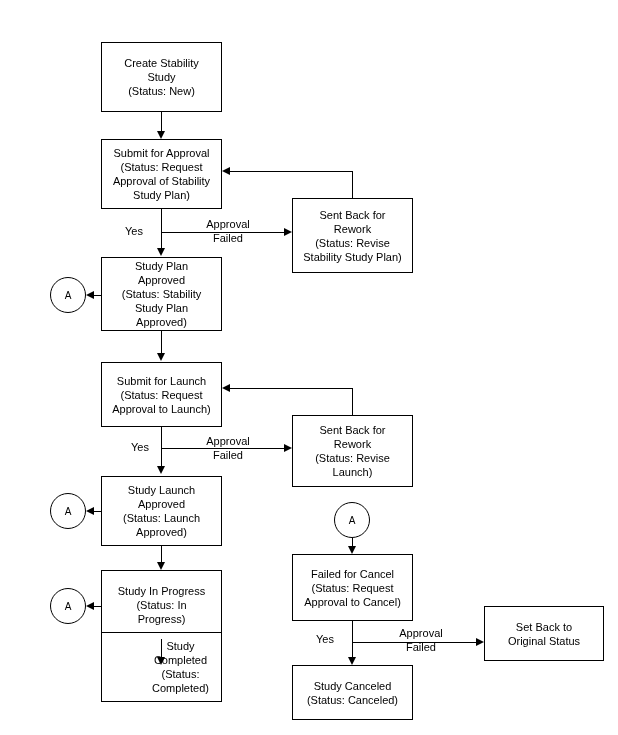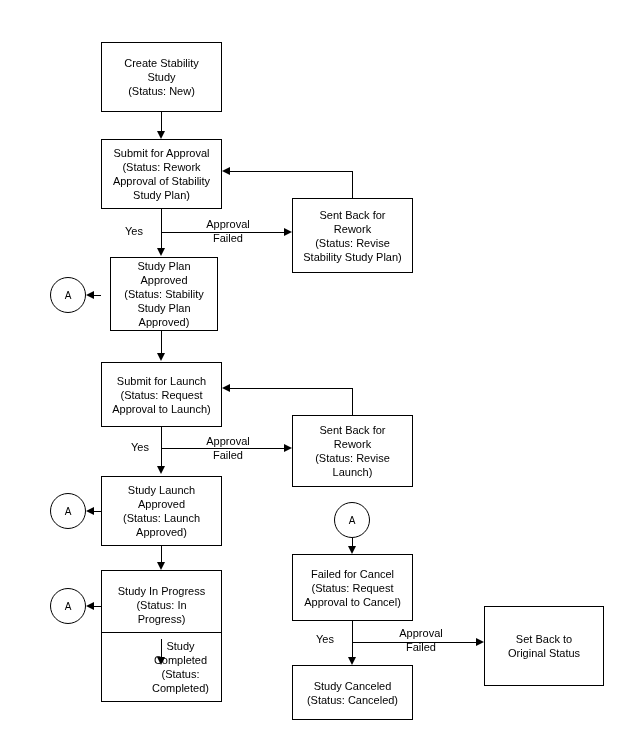--- a/index.html
+++ b/index.html
@@ -89,33 +89,33 @@
 <div id="canvas">
 
   <div class="node" style="left:101px; top:7px; width:121px; height:70px;">
     <span>Create Stability
 Study
 (Status: New)</span>
   </div>
 
   <div class="node" style="left:101px; top:104px; width:121px; height:70px;">
     <span>Submit for Approval
-(Status: Rework
+(Status: Request
 Approval of Stability
 Study Plan)</span>
   </div>
 
   <div class="node" style="left:292px; top:163px; width:121px; height:75px;">
     <span>Sent Back for
 Rework
 (Status: Revise
 Stability Study Plan)</span>
   </div>
 
-  <div class="node" style="left:110px; top:222px; width:108px; height:74px;">
+  <div class="node" style="left:101px; top:222px; width:121px; height:74px;">
     <span>Study Plan
 Approved
 (Status: Stability
 Study Plan
 Approved)</span>
   </div>
 
   <div class="node" style="left:101px; top:327px; width:121px; height:65px;justify-content:center;">
     <span>Submit for Launch
 (Status: Request
@@ -141,21 +141,21 @@
 (Status: In
 Progress)</span>
   </div>
 
   <div class="node" style="left:292px; top:519px; width:121px; height:67px;">
     <span>Failed for Cancel
 (Status: Request
 Approval to Cancel)</span>
   </div>
 
-  <div class="node" style="left:484px; top:571px; width:120px; height:80px;">
+  <div class="node" style="left:484px; top:571px; width:120px; height:55px;">
     <span>Set Back to
 Original Status</span>
   </div>
 
   <div class="node" style="left:101px; top:597px; width:121px; height:70px;padding-left:40px;">
     <span>Study Completed
 (Status: Completed)</span>
   </div>
 
   <div class="node" style="left:292px; top:630px; width:121px; height:55px;">

